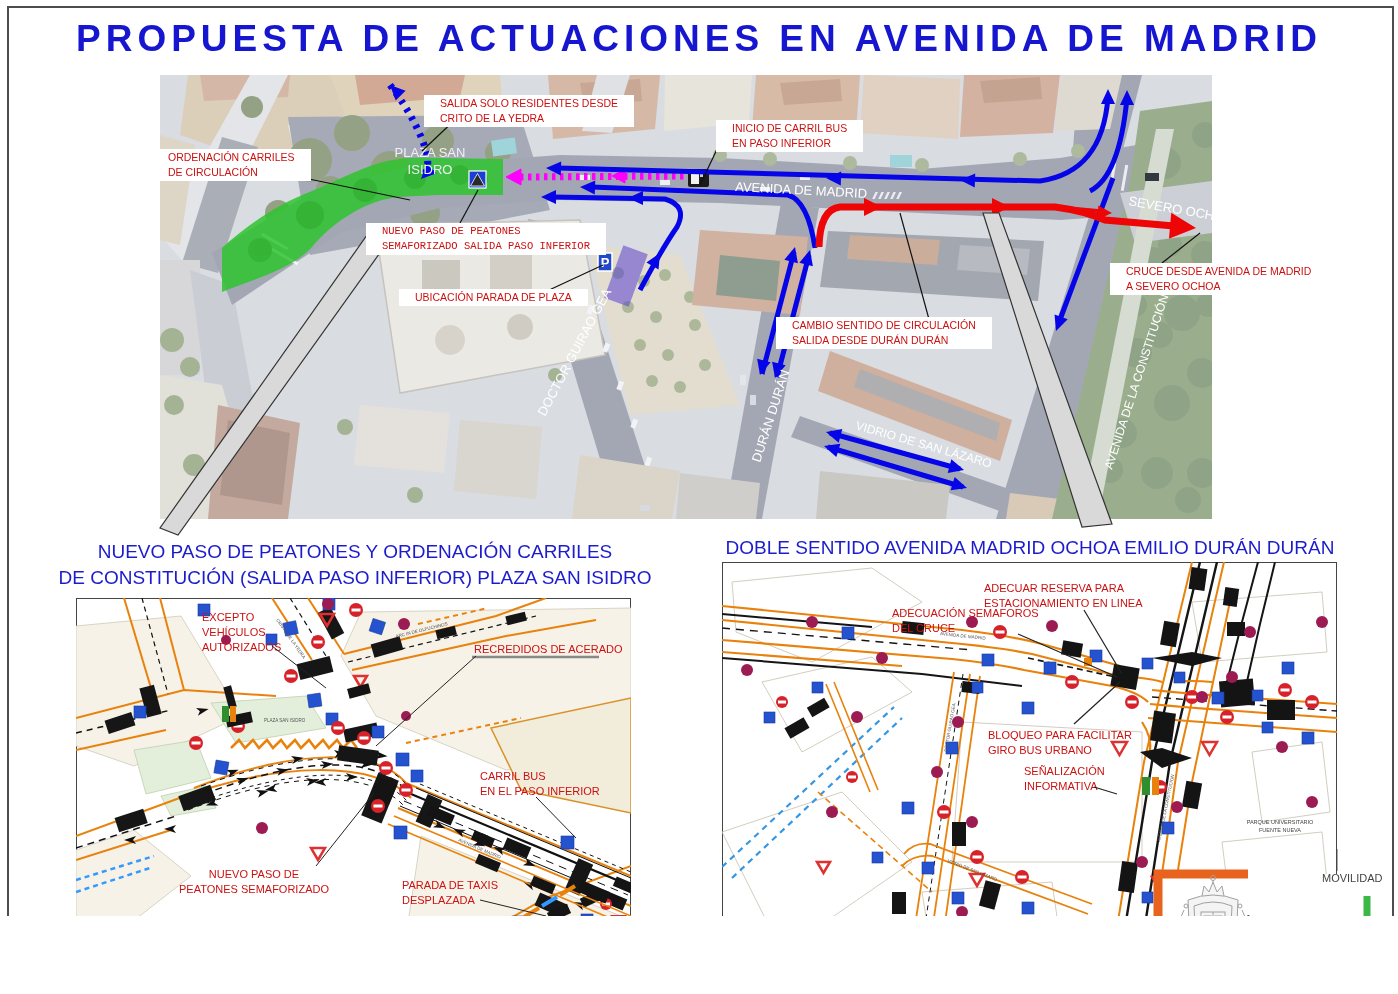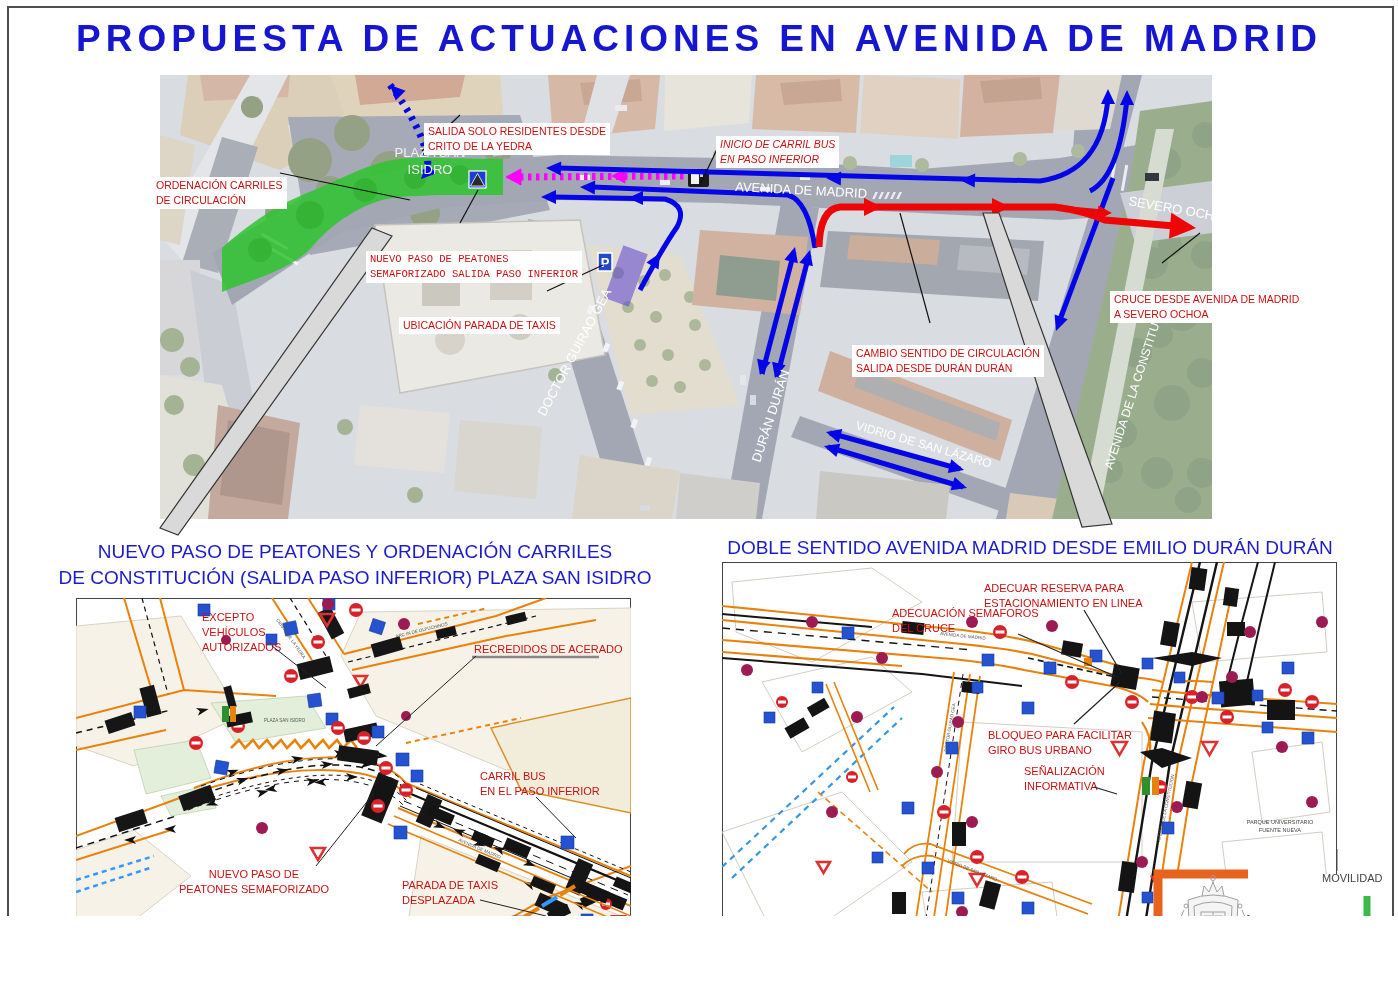--- a/index.html
+++ b/index.html
@@ -1,19 +1,19 @@
 <!DOCTYPE html>
 <html><head>
 <meta charset="utf-8">
 <style>
   html,body{margin:0;padding:0;background:#fff;}
   #page{position:relative;width:1398px;height:916px;background:#fff;overflow:hidden;
         font-family:"Liberation Sans",sans-serif;}
   .lbl{position:absolute;background:#fff;color:#cc1111;font-size:10.5px;line-height:15px;
-       padding:1px 4px;white-space:nowrap;margin-top:28px;}
+       padding:1px 16px;white-space:nowrap;}
   .btitle{position:absolute;color:#1c1ccd;font-size:19px;white-space:nowrap;}
 </style>
 </head>
 <body>
 <div id="page">
 
 <div style="position:absolute;left:7px;top:6px;width:1383px;height:978px;border:2px solid #4d4d4d;"></div>
 
 <div style="position:absolute;left:0px;top:18px;width:1398px;text-align:center;color:#1616d0;font-size:37px;font-weight:bold;letter-spacing:5px;">PROPUESTA DE ACTUACIONES EN AVENIDA DE MADRID</div>
 
@@ -338,35 +338,35 @@
 
   <line x1="1337" y1="849" x2="1337" y2="871" stroke="#555" stroke-width="1"></line>
 </svg>
 
 <div id="plabels">
 
 <div class="lbl" style="left:152px;top:149px;">ORDENACIÓN CARRILES<br>DE CIRCULACIÓN</div>
 
 <div class="lbl" style="left:424px;top:95px;">SALIDA SOLO RESIDENTES DESDE<br>CRITO DE LA YEDRA</div>
 
-<div class="lbl" style="left:716px;top:108px;font-style:italic;">INICIO DE CARRIL BUS<br>EN PASO INFERIOR</div>
+<div class="lbl" style="left:716px;top:120px;">INICIO DE CARRIL BUS<br>EN PASO INFERIOR</div>
 
 <div class="lbl" style="left:366px;top:223px;font-family:Liberation Mono, monospace;">NUEVO PASO DE PEATONES<br>SEMAFORIZADO SALIDA PASO INFERIOR</div>
 
-<div class="lbl" style="left:399px;top:289px;">UBICACIÓN PARADA DE TAXIS</div>
-
-<div class="lbl" style="left:852px;top:317px;">CAMBIO SENTIDO DE CIRCULACIÓN<br>SALIDA DESDE DURÁN DURÁN</div>
+<div class="lbl" style="left:399px;top:289px;">UBICACIÓN PARADA DE PLAZA</div>
+
+<div class="lbl" style="left:776px;top:317px;">CAMBIO SENTIDO DE CIRCULACIÓN<br>SALIDA DESDE DURÁN DURÁN</div>
 
 <div class="lbl" style="left:1110px;top:263px;">CRUCE DESDE AVENIDA DE MADRID<br>A SEVERO OCHOA</div>
 </div>
 
 <div class="btitle" style="left:0;top:541px;width:710px;text-align:center;">NUEVO PASO DE PEATONES Y ORDENACIÓN CARRILES</div>
 <div class="btitle" style="left:0;top:567px;width:710px;text-align:center;">DE CONSTITUCIÓN (SALIDA PASO INFERIOR) PLAZA SAN ISIDRO</div>
 
-<div class="btitle" style="left:722px;top:537px;width:616px;text-align:center;">DOBLE SENTIDO AVENIDA MADRID DESDE EMILIO DURÁN DURÁN</div>
+<div class="btitle" style="left:722px;top:537px;width:616px;text-align:center;">DOBLE SENTIDO AVENIDA MADRID OCHOA EMILIO DURÁN DURÁN</div>
 
 <svg id="lpanel" style="position:absolute;left:76px;top:598px;" width="555" height="340" viewBox="0 0 555 340">
   <rect x="0.5" y="0.5" width="554" height="339" fill="#ffffff" stroke="#444" stroke-width="1"></rect>
 
   <g fill="#f6f2e7" stroke="#cfcab8" stroke-width="0.8">
     <polygon points="285,14 555,10 555,155 430,172 300,118 265,58"></polygon>
     <polygon points="0,28 105,18 165,118 58,168 0,148"></polygon>
     <polygon points="0,252 58,232 115,278 38,338 0,338"></polygon>
     <polygon points="345,238 555,322 555,338 330,338"></polygon>
   </g>

